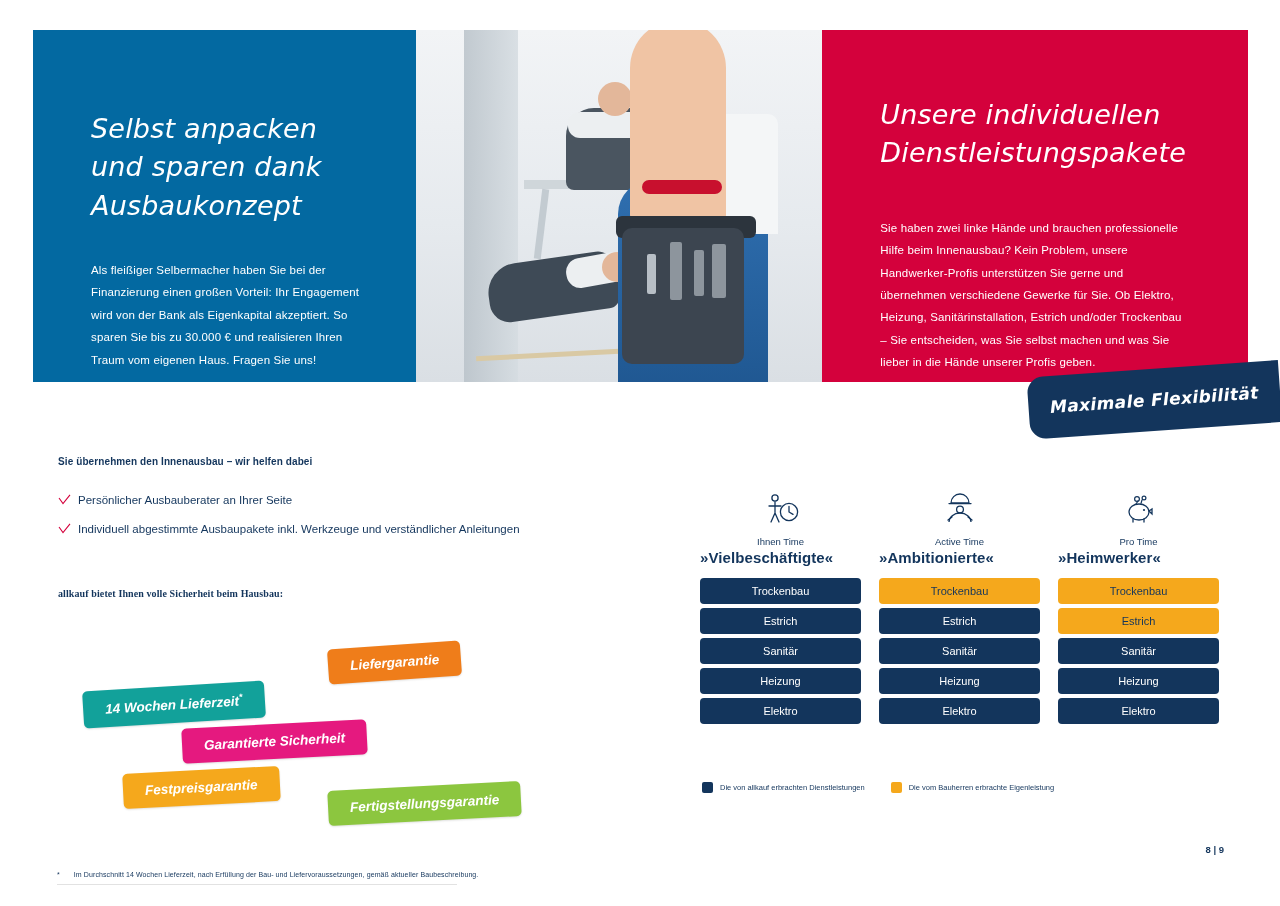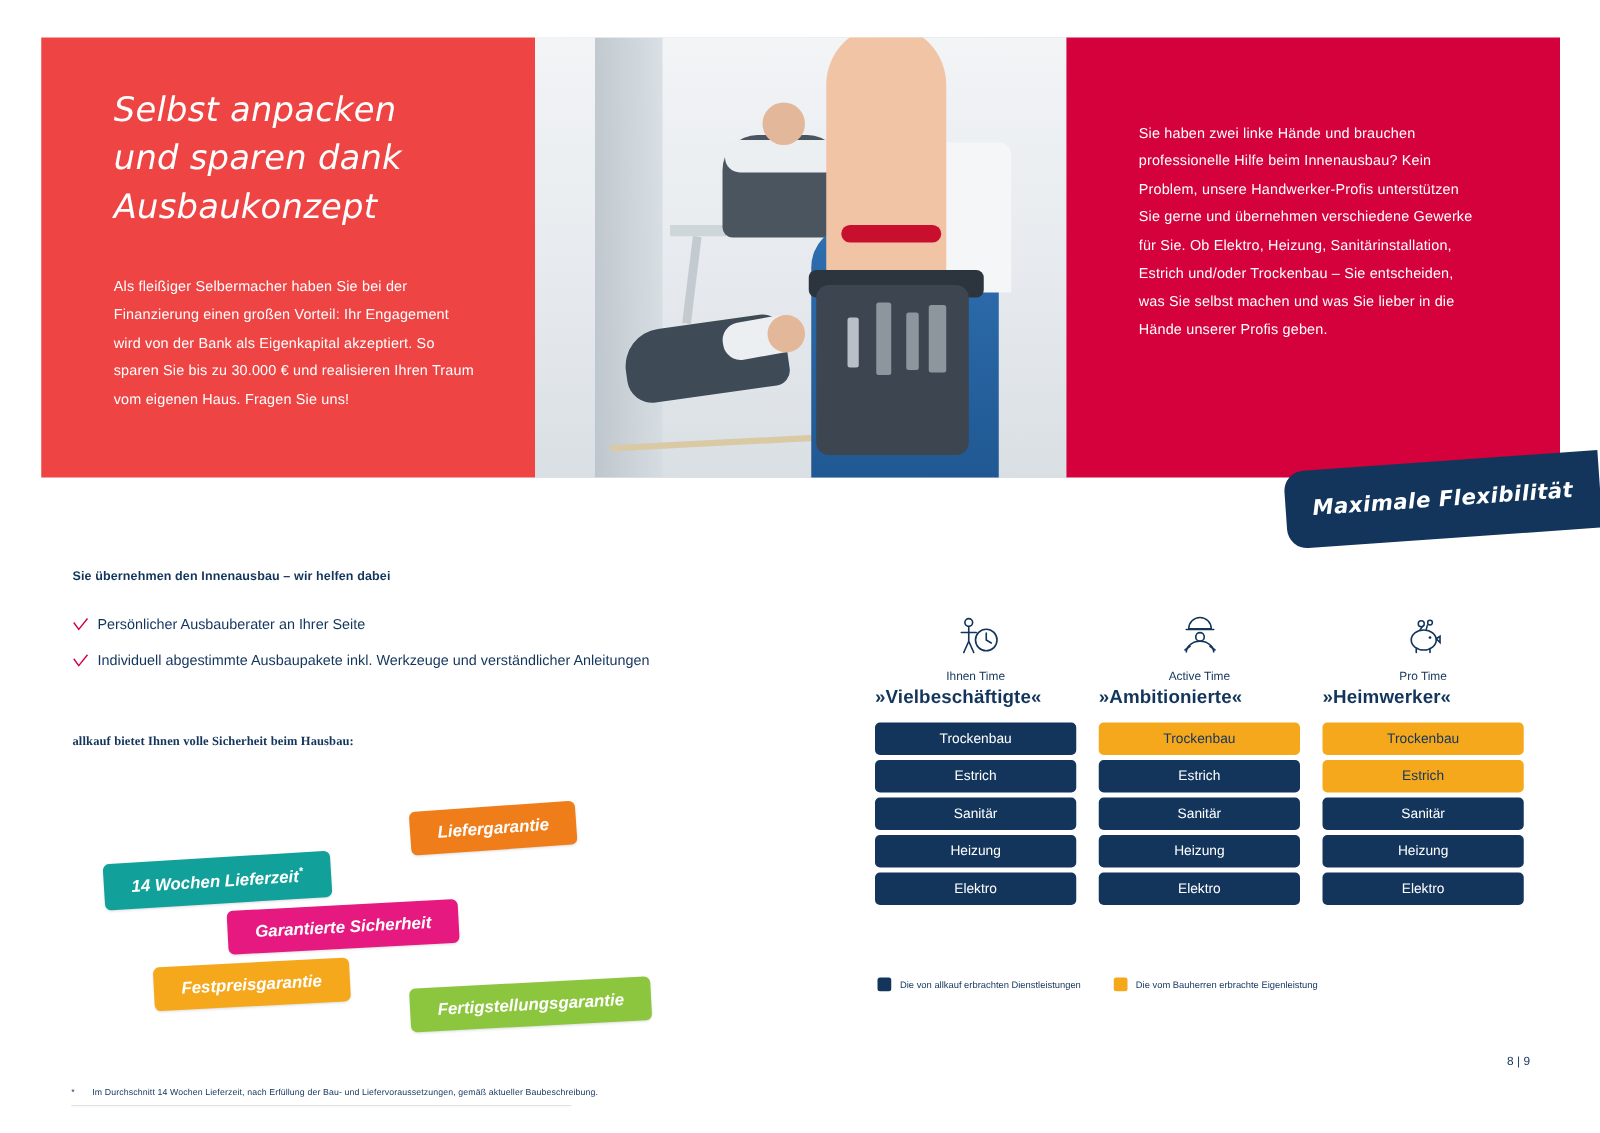--- a/index.html
+++ b/index.html
@@ -20,23 +20,23 @@
   .top-banner {
     position: absolute;
     left: 33px;
     top: 30px;
     width: 1215px;
     height: 352px;
     display: flex;
   }
   .panel-left {
     width: 395px;
-    background: #ef4444;
+    background: #0369a1;
     box-sizing: border-box;
-    padding: 40px 48px 0 58px;
+    padding: 80px 48px 0 58px;
     color: #ffffff;
   }
   .panel-left h1, .panel-right h1 {
     font-family: "DejaVu Sans", sans-serif;
     font-style: italic;
     font-weight: 300;
     font-size: 27px;
     line-height: 1.42;
     margin: 0 0 34px 0;
     letter-spacing: 0.2px;
@@ -257,20 +257,21 @@
   .legend-swatch.amber { background: #f5a81c; }
   .legend-text { font-size: 7.5px; color: #13355c; }
 
   
   .page-number {
     position: absolute;
     right: 56px;
     top: 844px;
     font-size: 9.5px;
     color: #13355c;
+    font-weight: bold;
   }
   .footnote {
     position: absolute;
     left: 57px;
     top: 871px;
     font-size: 7px;
     color: #13355c;
     letter-spacing: .1px;
   }
   .footnote .star { margin-right: 14px; }
@@ -312,20 +313,21 @@
     <div class="ph-wristband"></div>
     <div class="ph-belt2"></div>
     <div class="ph-belt"></div>
     <div class="ph-tool" style="right:96px;top:214px;width:14px;height:54px;"></div>
     <div class="ph-tool" style="right:118px;top:220px;width:10px;height:46px;"></div>
     <div class="ph-tool" style="right:140px;top:212px;width:12px;height:58px;"></div>
     <div class="ph-tool" style="right:166px;top:224px;width:9px;height:40px;background:#b8bfc6;"></div>
   </div>
 
   <div class="panel-right">
+    <h1>Unsere individuellen<br>Dienstleistungspakete</h1>
     <p>Sie haben zwei linke Hände und brauchen professionelle Hilfe beim Innenausbau? Kein Problem, unsere Handwerker-Profis unterstützen Sie gerne und übernehmen verschiedene Gewerke für Sie. Ob Elektro, Heizung, Sanitärinstallation, Estrich und/oder Trockenbau – Sie entscheiden, was Sie selbst machen und was Sie lieber in die Hände unserer Profis geben.</p>
   </div>
 </div>
 
 <div class="flex-badge">
   <span>Maximale Flexibilität</span>
 </div>
 
 <div class="section-heading" id="heading-innenausbau">Sie übernehmen den Innenausbau – wir helfen dabei</div>
 

